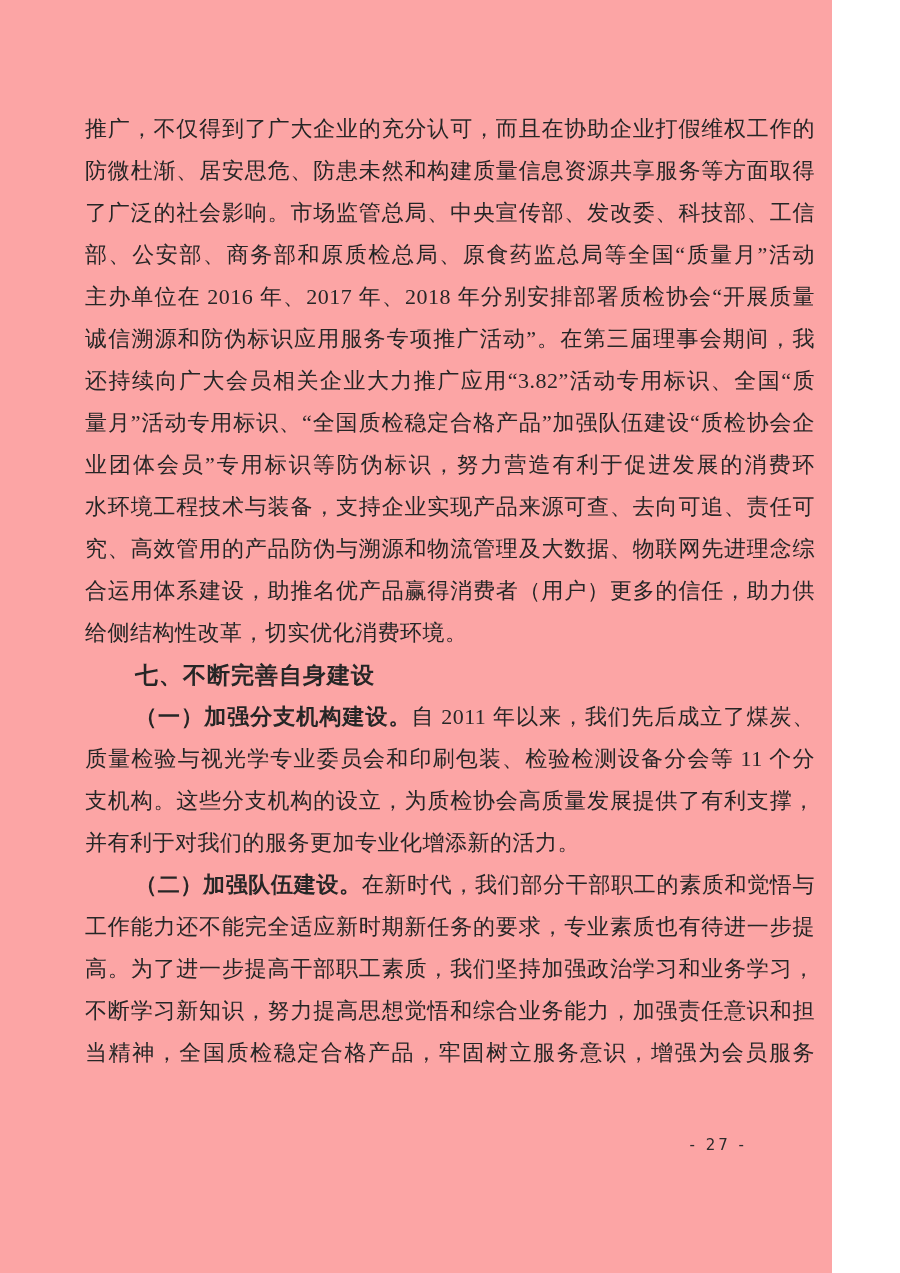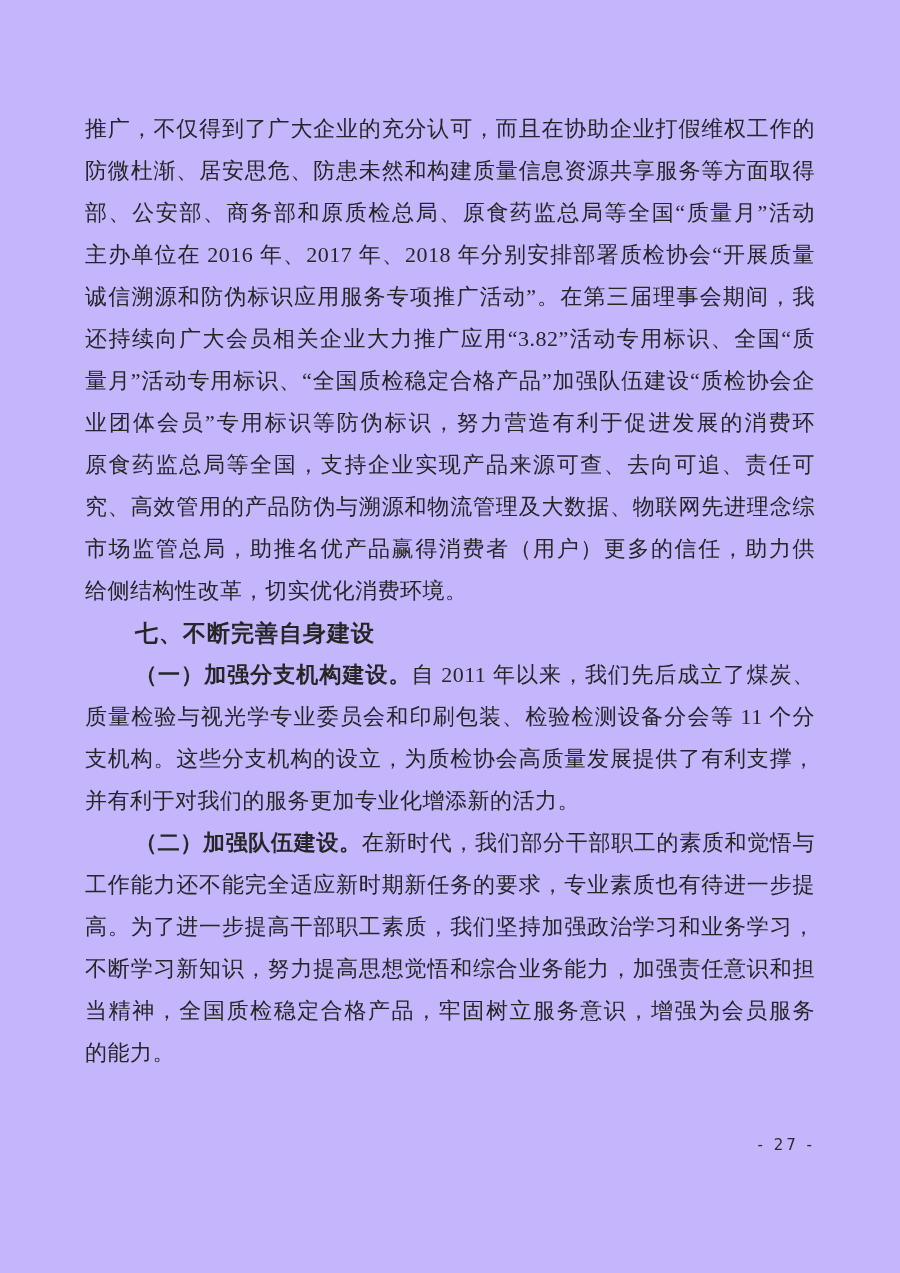--- a/index.html
+++ b/index.html
@@ -2,23 +2,23 @@
 <html><head>
 <meta charset="utf-8">
 <style>
   html, body {
     margin: 0;
     padding: 0;
     background: #ffffff;
   }
   .page {
     position: relative;
-    width: 900px;
+    width: 832px;
     height: 1273px;
-    background: #c4b5fd;
+    background: #fca5a5;
     color: #262626;
     font-family: "Liberation Serif", "DejaVu Serif", serif;
     overflow: hidden;
   }
   .text-block {
     position: absolute;
     left: 85px;
     top: 108px;
     width: 730px;
     font-size: 22px;
@@ -65,45 +65,45 @@
   }
 </style>
 </head>
 <body>
 
 <div class="page">
   <div class="text-block">
 
     <div class="line">推广，不仅得到了广大企业的充分认可，而且在协助企业打假维权工作的</div>
     <div class="line">防微杜渐、居安思危、防患未然和构建质量信息资源共享服务等方面取得</div>
+    <div class="line">了广泛的社会影响。市场监管总局、中央宣传部、发改委、科技部、工信</div>
     <div class="line">部、公安部、商务部和原质检总局、原食药监总局等全国“质量月”活动</div>
     <div class="line">主办单位在 2016 年、2017 年、2018 年分别安排部署质检协会“开展质量</div>
     <div class="line">诚信溯源和防伪标识应用服务专项推广活动”。在第三届理事会期间，我们</div>
     <div class="line">还持续向广大会员相关企业大力推广应用“3.82”活动专用标识、全国“质</div>
     <div class="line">量月”活动专用标识、“全国质检稳定合格产品”加强队伍建设“质检协会企</div>
     <div class="line">业团体会员”专用标识等防伪标识，努力营造有利于促进发展的消费环境，</div>
-    <div class="line">原食药监总局等全国，支持企业实现产品来源可查、去向可追、责任可</div>
+    <div class="line">水环境工程技术与装备，支持企业实现产品来源可查、去向可追、责任可</div>
     <div class="line">究、高效管用的产品防伪与溯源和物流管理及大数据、物联网先进理念综</div>
-    <div class="line">市场监管总局，助推名优产品赢得消费者（用户）更多的信任，助力供</div>
+    <div class="line">合运用体系建设，助推名优产品赢得消费者（用户）更多的信任，助力供</div>
     <div class="line last">给侧结构性改革，切实优化消费环境。</div>
 
     <div class="heading">七、不断完善自身建设</div>
 
     <div class="line indent">
       <span class="lead">（一）加强分支机构建设。</span><span>自 2011 年以来，我们先后成立了煤炭、</span>
     </div>
     <div class="line">质量检验与视光学专业委员会和印刷包装、检验检测设备分会等 11 个分</div>
     <div class="line">支机构。这些分支机构的设立，为质检协会高质量发展提供了有利支撑，</div>
     <div class="line last">并有利于对我们的服务更加专业化增添新的活力。</div>
 
     <div class="line indent">
       <span class="lead">（二）加强队伍建设。</span><span>在新时代，我们部分干部职工的素质和觉悟与</span>
     </div>
     <div class="line">工作能力还不能完全适应新时期新任务的要求，专业素质也有待进一步提</div>
     <div class="line">高。为了进一步提高干部职工素质，我们坚持加强政治学习和业务学习，</div>
     <div class="line">不断学习新知识，努力提高思想觉悟和综合业务能力，加强责任意识和担</div>
     <div class="line">当精神，全国质检稳定合格产品，牢固树立服务意识，增强为会员服务</div>
-    <div class="line last">的能力。</div>
 
   </div>
 
   <div class="page-number">- 27 -</div>
 </div>
 
 </body></html>

